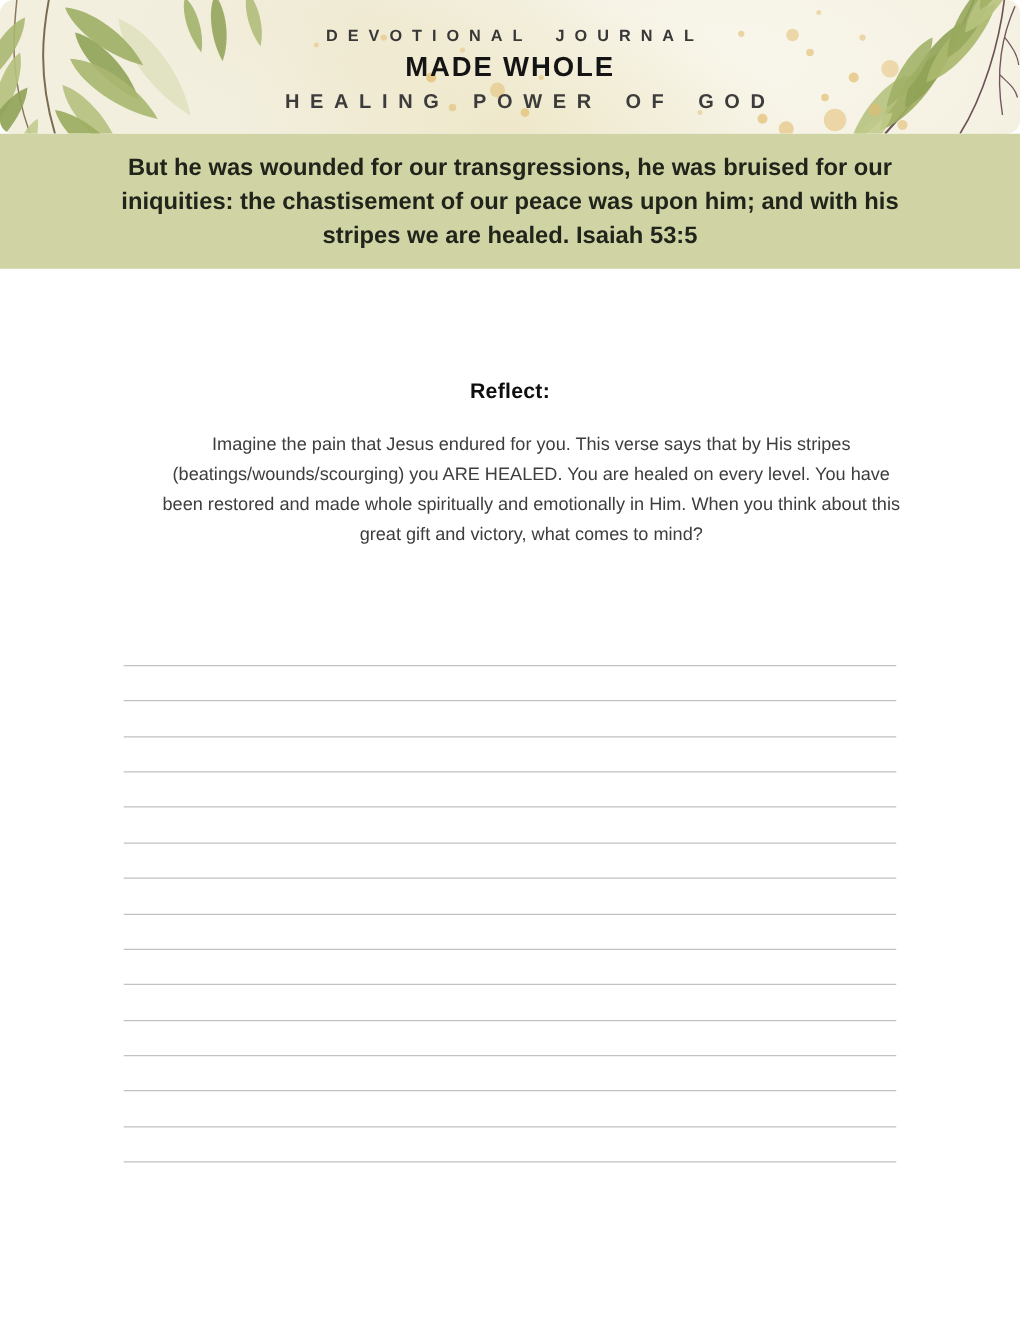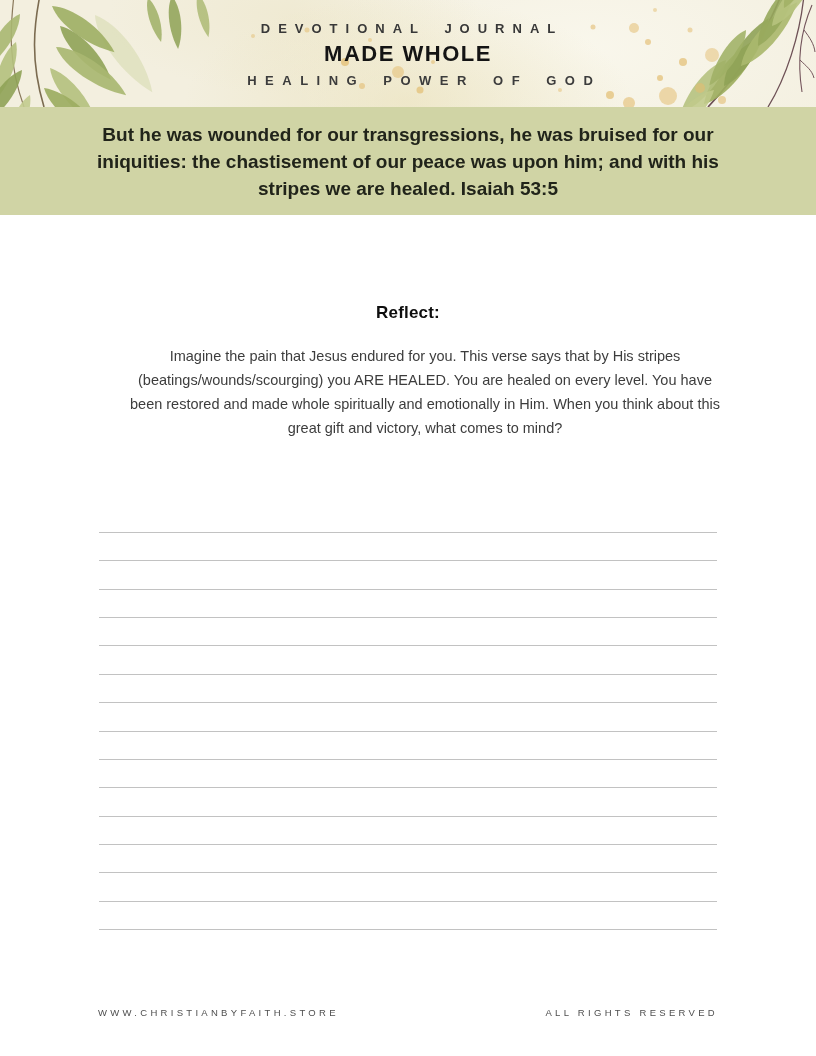--- a/index.html
+++ b/index.html
@@ -16,20 +16,21 @@
 
   
   .header {
     position:absolute; top:0; left:0; width:816px; height:107px;
     background:
       radial-gradient(ellipse 320px 150px at 50% 95%, rgba(230,219,170,0.45), rgba(230,219,170,0) 70%),
       radial-gradient(ellipse 260px 110px at 36% 15%, rgba(236,229,198,0.50), rgba(236,229,198,0) 72%),
       radial-gradient(ellipse 420px 200px at 72% 45%, rgba(250,248,238,0.85), rgba(250,248,238,0) 75%),
       #f3efdf;
     overflow:hidden;
+    border-radius:11px;
   }
   .header svg { position:absolute; top:0; }
   .leaves-left  { left:0; }
   .leaves-right { right:0; }
   .splatter     { left:0; width:816px; }
 
   .header-eyebrow {
     position:absolute; top:21px; left:0; width:100%;
     text-align:center;
     font-size:13px; font-weight:600; color:#383838;
@@ -38,21 +39,21 @@
   }
   .header-title {
     position:absolute; top:41px; left:0; width:100%;
     text-align:center;
     font-size:22px; font-weight:800; color:#141414;
     letter-spacing:1.5px;
   }
   .header-subtitle {
     position:absolute; top:73px; left:0; width:100%;
     text-align:center;
-    font-size:13px; font-weight:600; color:#3c3c3c;
+    font-size:16px; font-weight:600; color:#3c3c3c;
     letter-spacing:8.5px; word-spacing:6px;
     text-indent:8.5px;
     padding-left:24px;
   }
 
   
   .verse-banner {
     position:absolute; top:107px; left:0; width:816px; height:108px;
     background:#d0d4a5;
     display:flex; align-items:center; justify-content:center;
@@ -200,18 +201,14 @@
         <div class="journal-line" style="border-top-color: rgb(194, 194, 194);"></div>
         <div class="journal-line" style="border-top-color: rgb(194, 194, 194);"></div>
         <div class="journal-line" style="border-top-color: rgb(194, 194, 194);"></div>
         <div class="journal-line" style="border-top-color: rgb(194, 194, 194);"></div>
         <div class="journal-line" style="border-top-color: rgb(194, 194, 194);"></div>
         <div class="journal-line" style="border-top-color: rgb(194, 194, 194);"></div>
         <div class="journal-line" style="border-top-color: rgb(194, 194, 194);"></div>
       </div>
   </main>
 
-  <footer class="footer">
-    <span>WWW.CHRISTIANBYFAITH.STORE</span>
-    <span>ALL RIGHTS RESERVED</span>
-  </footer>
 
 </div>
 
 </body></html>

